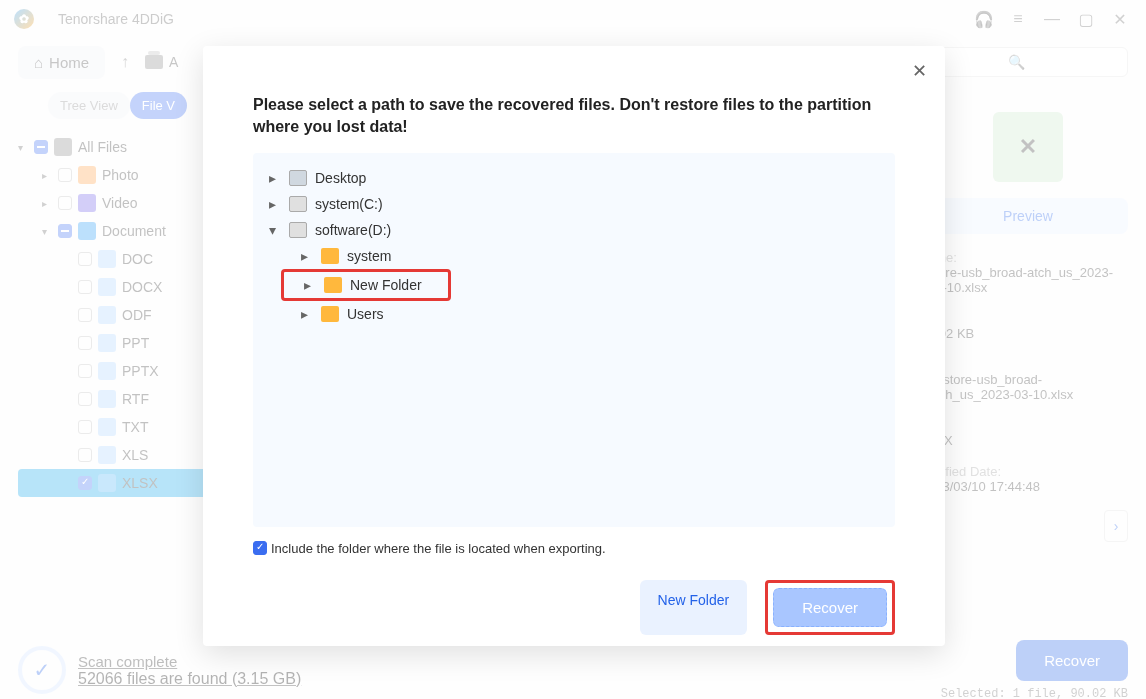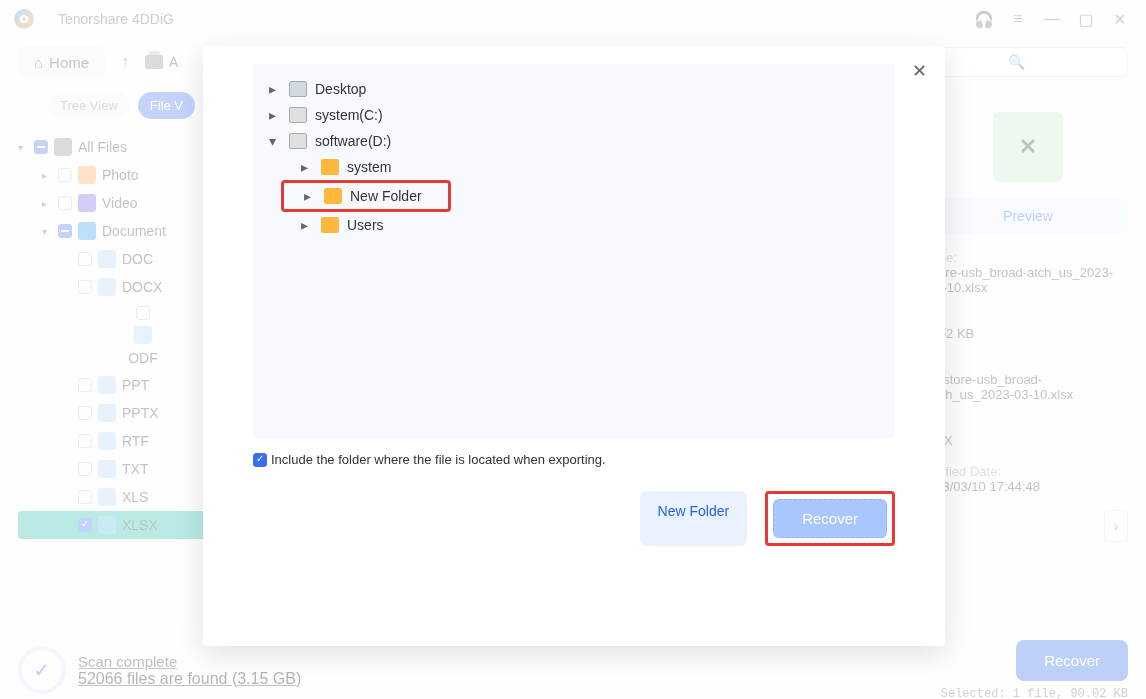--- a/index.html
+++ b/index.html
@@ -13,37 +13,37 @@
 .home-btn{display:flex;align-items:center;gap:6px;background:#eef0f5;border-radius:8px;padding:8px 16px;color:#444;font-size:15px;}
 .up-btn{color:#777;font-size:16px;padding:4px 6px;}
 .crumb{display:flex;align-items:center;gap:6px;color:#444;}
 .disk-ico{width:18px;height:14px;background:#888;border-radius:2px;position:relative;}
 .disk-ico::after{content:"";position:absolute;top:-4px;left:3px;width:12px;height:4px;background:#bbb;border-radius:2px;}
 .toolbar .spacer{flex:1;}
 .search{display:flex;align-items:center;background:#fff;border:1px solid #e0e0e0;border-radius:6px;padding:6px 10px;width:240px;color:#999;}
 .search span{flex:1;}
 .content{display:flex;height:calc(100% - 38px - 48px - 58px);padding:0 18px;gap:10px;}
 .sidebar{width:190px;overflow:hidden;font-size:14px;}
-.view-tabs{display:flex;gap:8px;margin:6px 0 14px 30px;}
+.view-tabs{display:flex;margin:6px 0 14px 30px;}
 .tab{padding:6px 12px;border-radius:14px;background:#eef0f5;color:#888;font-size:13px;}
 .tab.active{background:#3a6df0;color:#fff;}
 .tree-row{display:flex;align-items:center;gap:6px;padding:5px 0;}
 .caret{width:10px;color:#666;font-size:10px;}
 .chk{width:14px;height:14px;border:1px solid #bbb;border-radius:3px;flex:none;}
 .chk.checked{background:#3a6df0;border-color:#3a6df0;position:relative;}
 .chk.checked::after{content:"✓";color:#fff;font-size:10px;position:absolute;top:-1px;left:2px;}
 .chk.minus{background:#3a6df0;border-color:#3a6df0;position:relative;}
 .chk.minus::after{content:"";position:absolute;top:5px;left:2px;width:8px;height:2px;background:#fff;}
 .ficon{width:18px;height:18px;border-radius:3px;flex:none;}
 .ico-all{background:#888;}
 .ico-photo{background:#ff9f43;}
 .ico-video{background:#6c5ce7;}
 .ico-doc{background:#2196f3;}
 .ico-folder{background:#74b9ff;opacity:.6;}
-.tree-row.selected{background:#14b8a6;border-radius:4px;}
+.tree-row.selected{background:#0ea5e9;border-radius:4px;}
 .right-panel{width:200px;display:flex;flex-direction:column;gap:16px;padding-top:26px;}
 .xls-preview{width:70px;height:70px;background:#c8e6c9;border-radius:6px;align-self:center;display:flex;align-items:center;justify-content:center;color:#333;font-size:22px;font-weight:bold;}
 .preview-btn{background:#e8f0ff;color:#2362e8;border-radius:8px;padding:10px;text-align:center;}
 .meta-label{color:#999;font-size:13px;}
 .meta-val{color:#333;font-size:13px;word-break:break-word;}
 .side-arrow{width:24px;height:32px;border:1px solid #ddd;border-radius:4px;align-self:flex-end;display:flex;align-items:center;justify-content:center;color:#2362e8;}
 
 .footer{position:absolute;bottom:0;left:0;right:0;height:58px;display:flex;align-items:center;padding:0 18px;background:#fafafa;}
 .clock{width:48px;height:48px;border:4px solid #cfe2ff;border-radius:50%;display:flex;align-items:center;justify-content:center;color:#2362e8;font-size:20px;}
 .scan-text{margin-left:12px;text-decoration:underline;}
@@ -139,21 +139,21 @@
         <div class="tree-row" style="padding-left: 60px;">
           <span class="chk"></span>
           <span class="ficon ico-folder"></span>
           <span>DOC</span>
         </div>
         <div class="tree-row" style="padding-left: 60px;">
           <span class="chk"></span>
           <span class="ficon ico-folder"></span>
           <span>DOCX</span>
         </div>
-        <div class="tree-row" style="padding-left: 60px; flex-direction: column;">
+        <div class="tree-row" style="padding-left: 60px;">
           <span class="chk"></span>
           <span class="ficon ico-folder"></span>
           <span>ODF</span>
         </div>
         <div class="tree-row" style="padding-left: 60px;">
           <span class="chk"></span>
           <span class="ficon ico-folder"></span>
           <span>PPT</span>
         </div>
         <div class="tree-row" style="padding-left: 60px;">
@@ -222,20 +222,21 @@
   <div class="spacer"></div>
   <div style="display:flex;flex-direction:column;align-items:flex-end;">
     <div class="recover-main">Recover</div>
     <div class="sel-info" style="margin-top:6px;font-family:Liberation Mono, monospace;">Selected: 1 file, 90.02 KB</div>
   </div>
 </div>
 
 <div class="modal-bg"></div>
 <div class="modal">
   <div class="modal-close">✕</div>
+  <h2>Please select a path to save the recovered files. Don't restore files to the partition where you lost data!</h2>
   <div class="path-box">
     <div class="prow" style="padding-left:8px;">
       <span class="pcaret">▸</span>
       <span class="ico ico-desktop"></span>
       <span>Desktop</span>
     </div>
     <div class="prow" style="padding-left:8px;">
       <span class="pcaret">▸</span>
       <span class="ico ico-drive"></span>
       <span>system(C:)</span>

